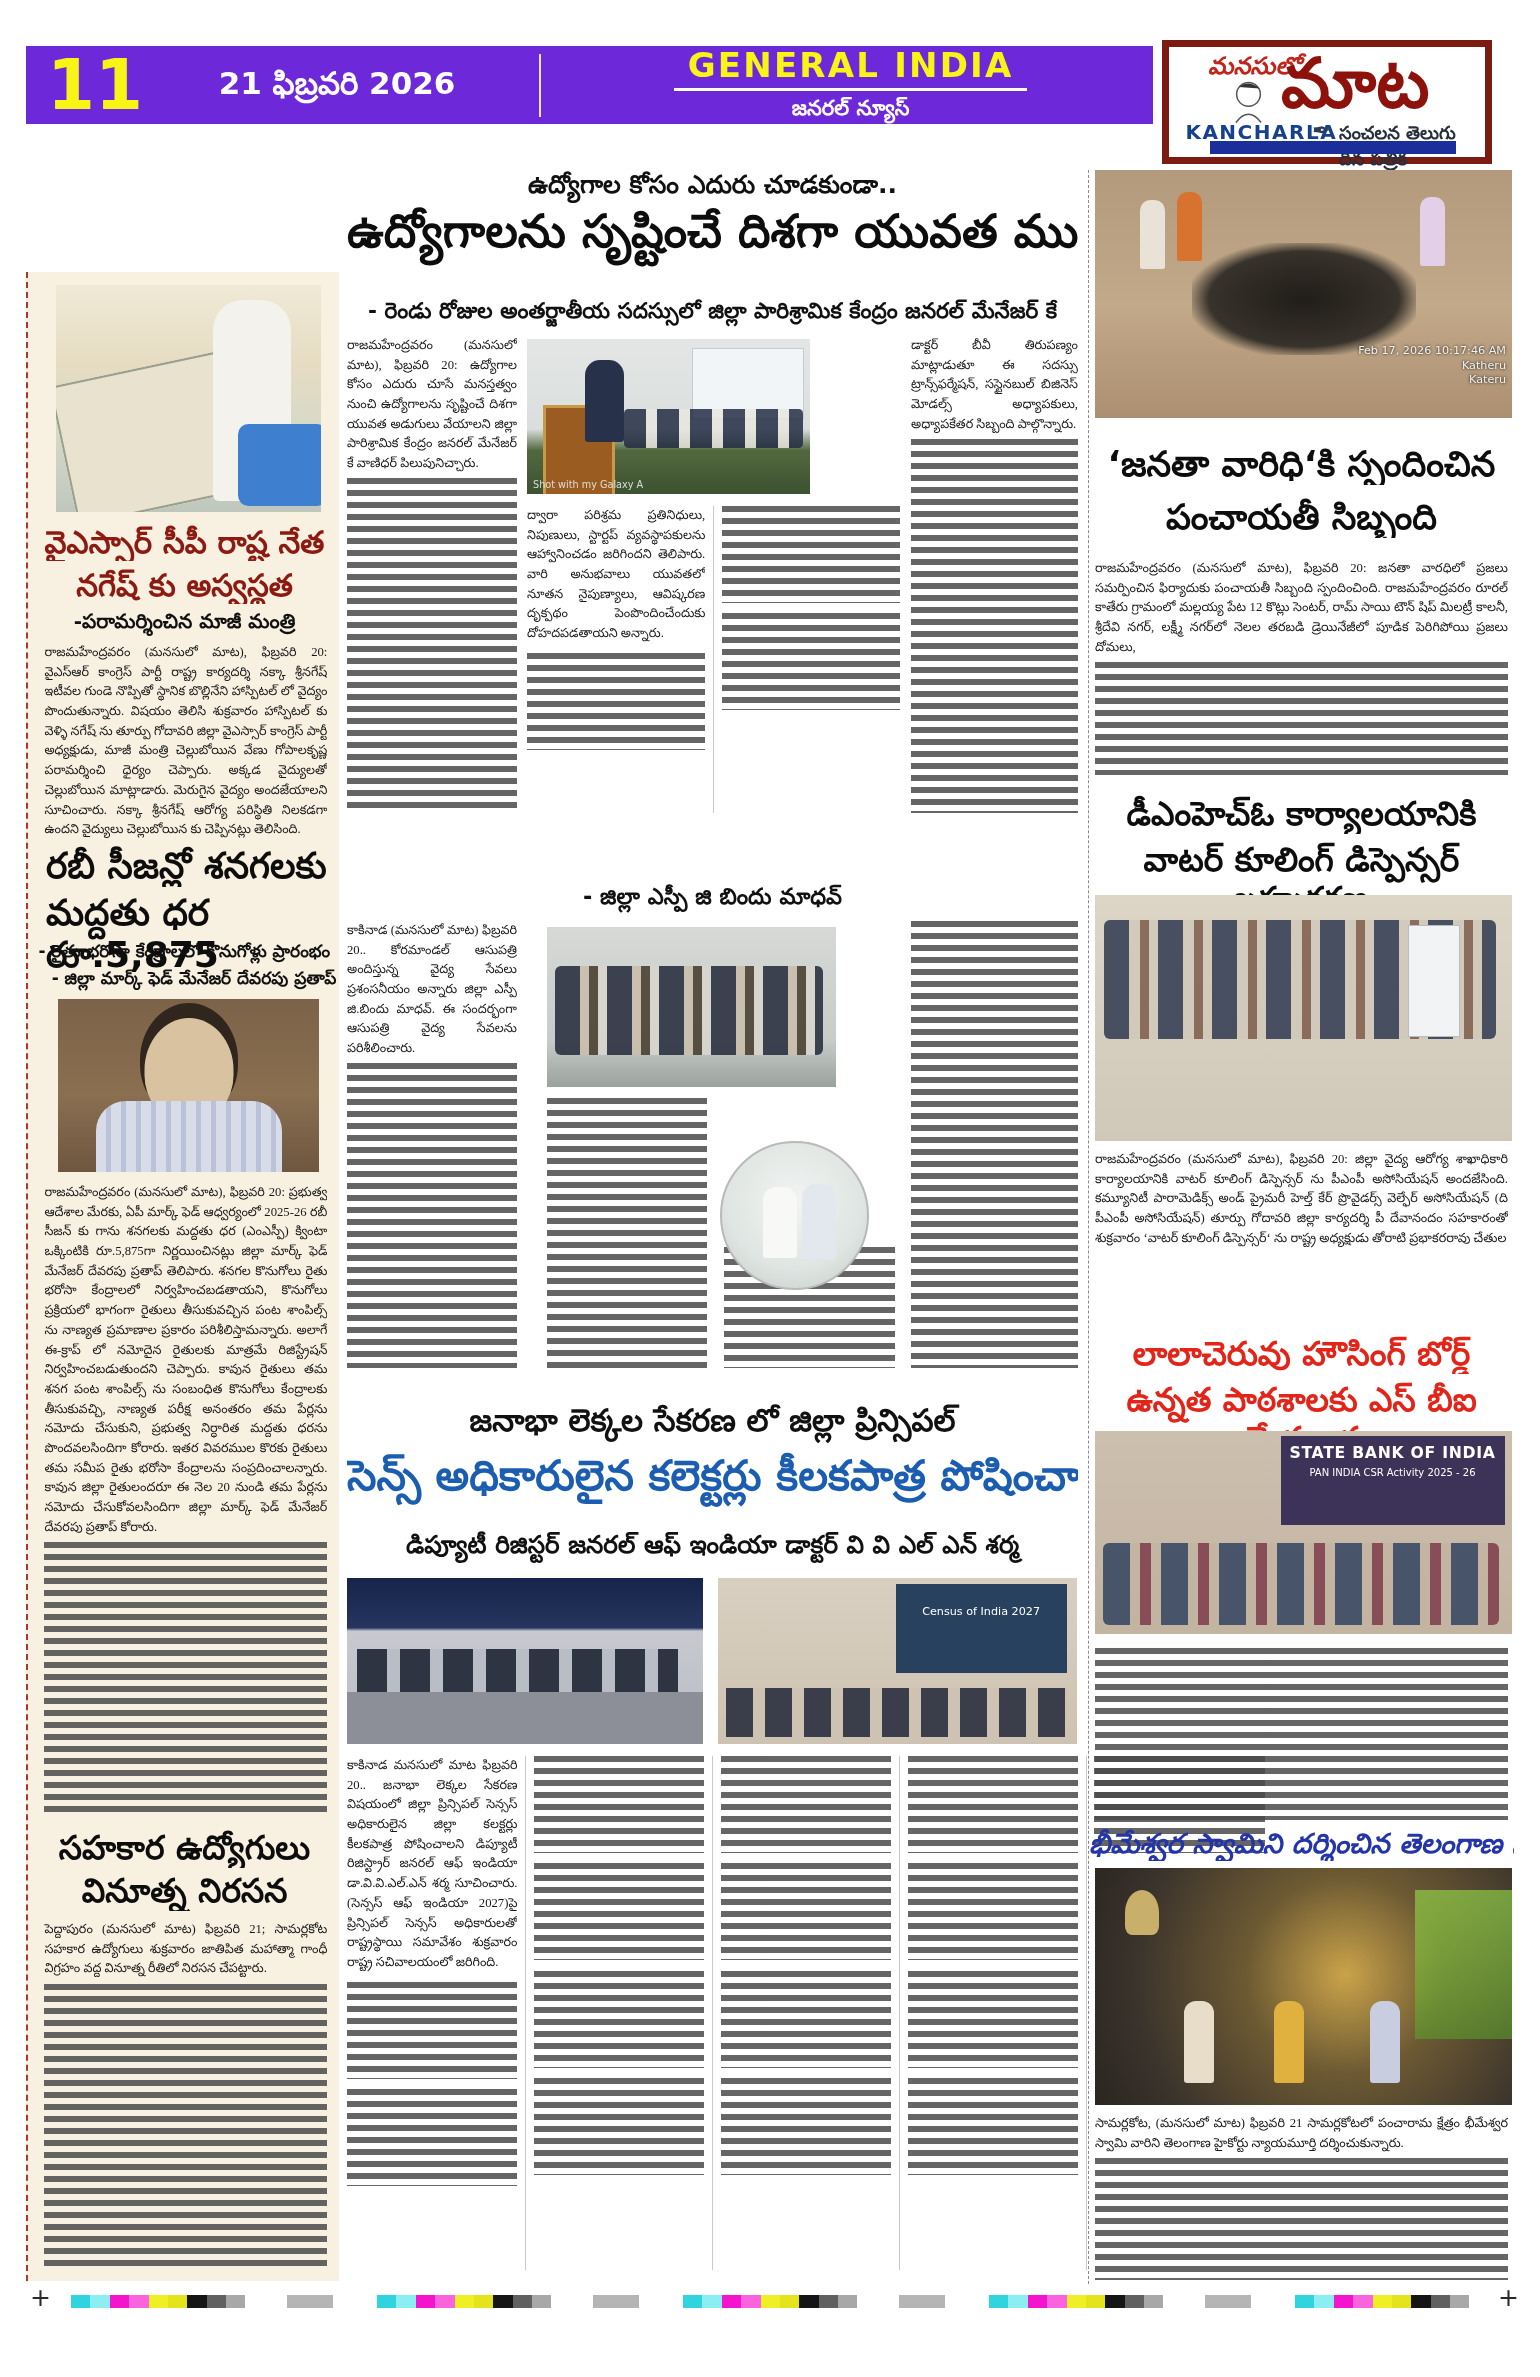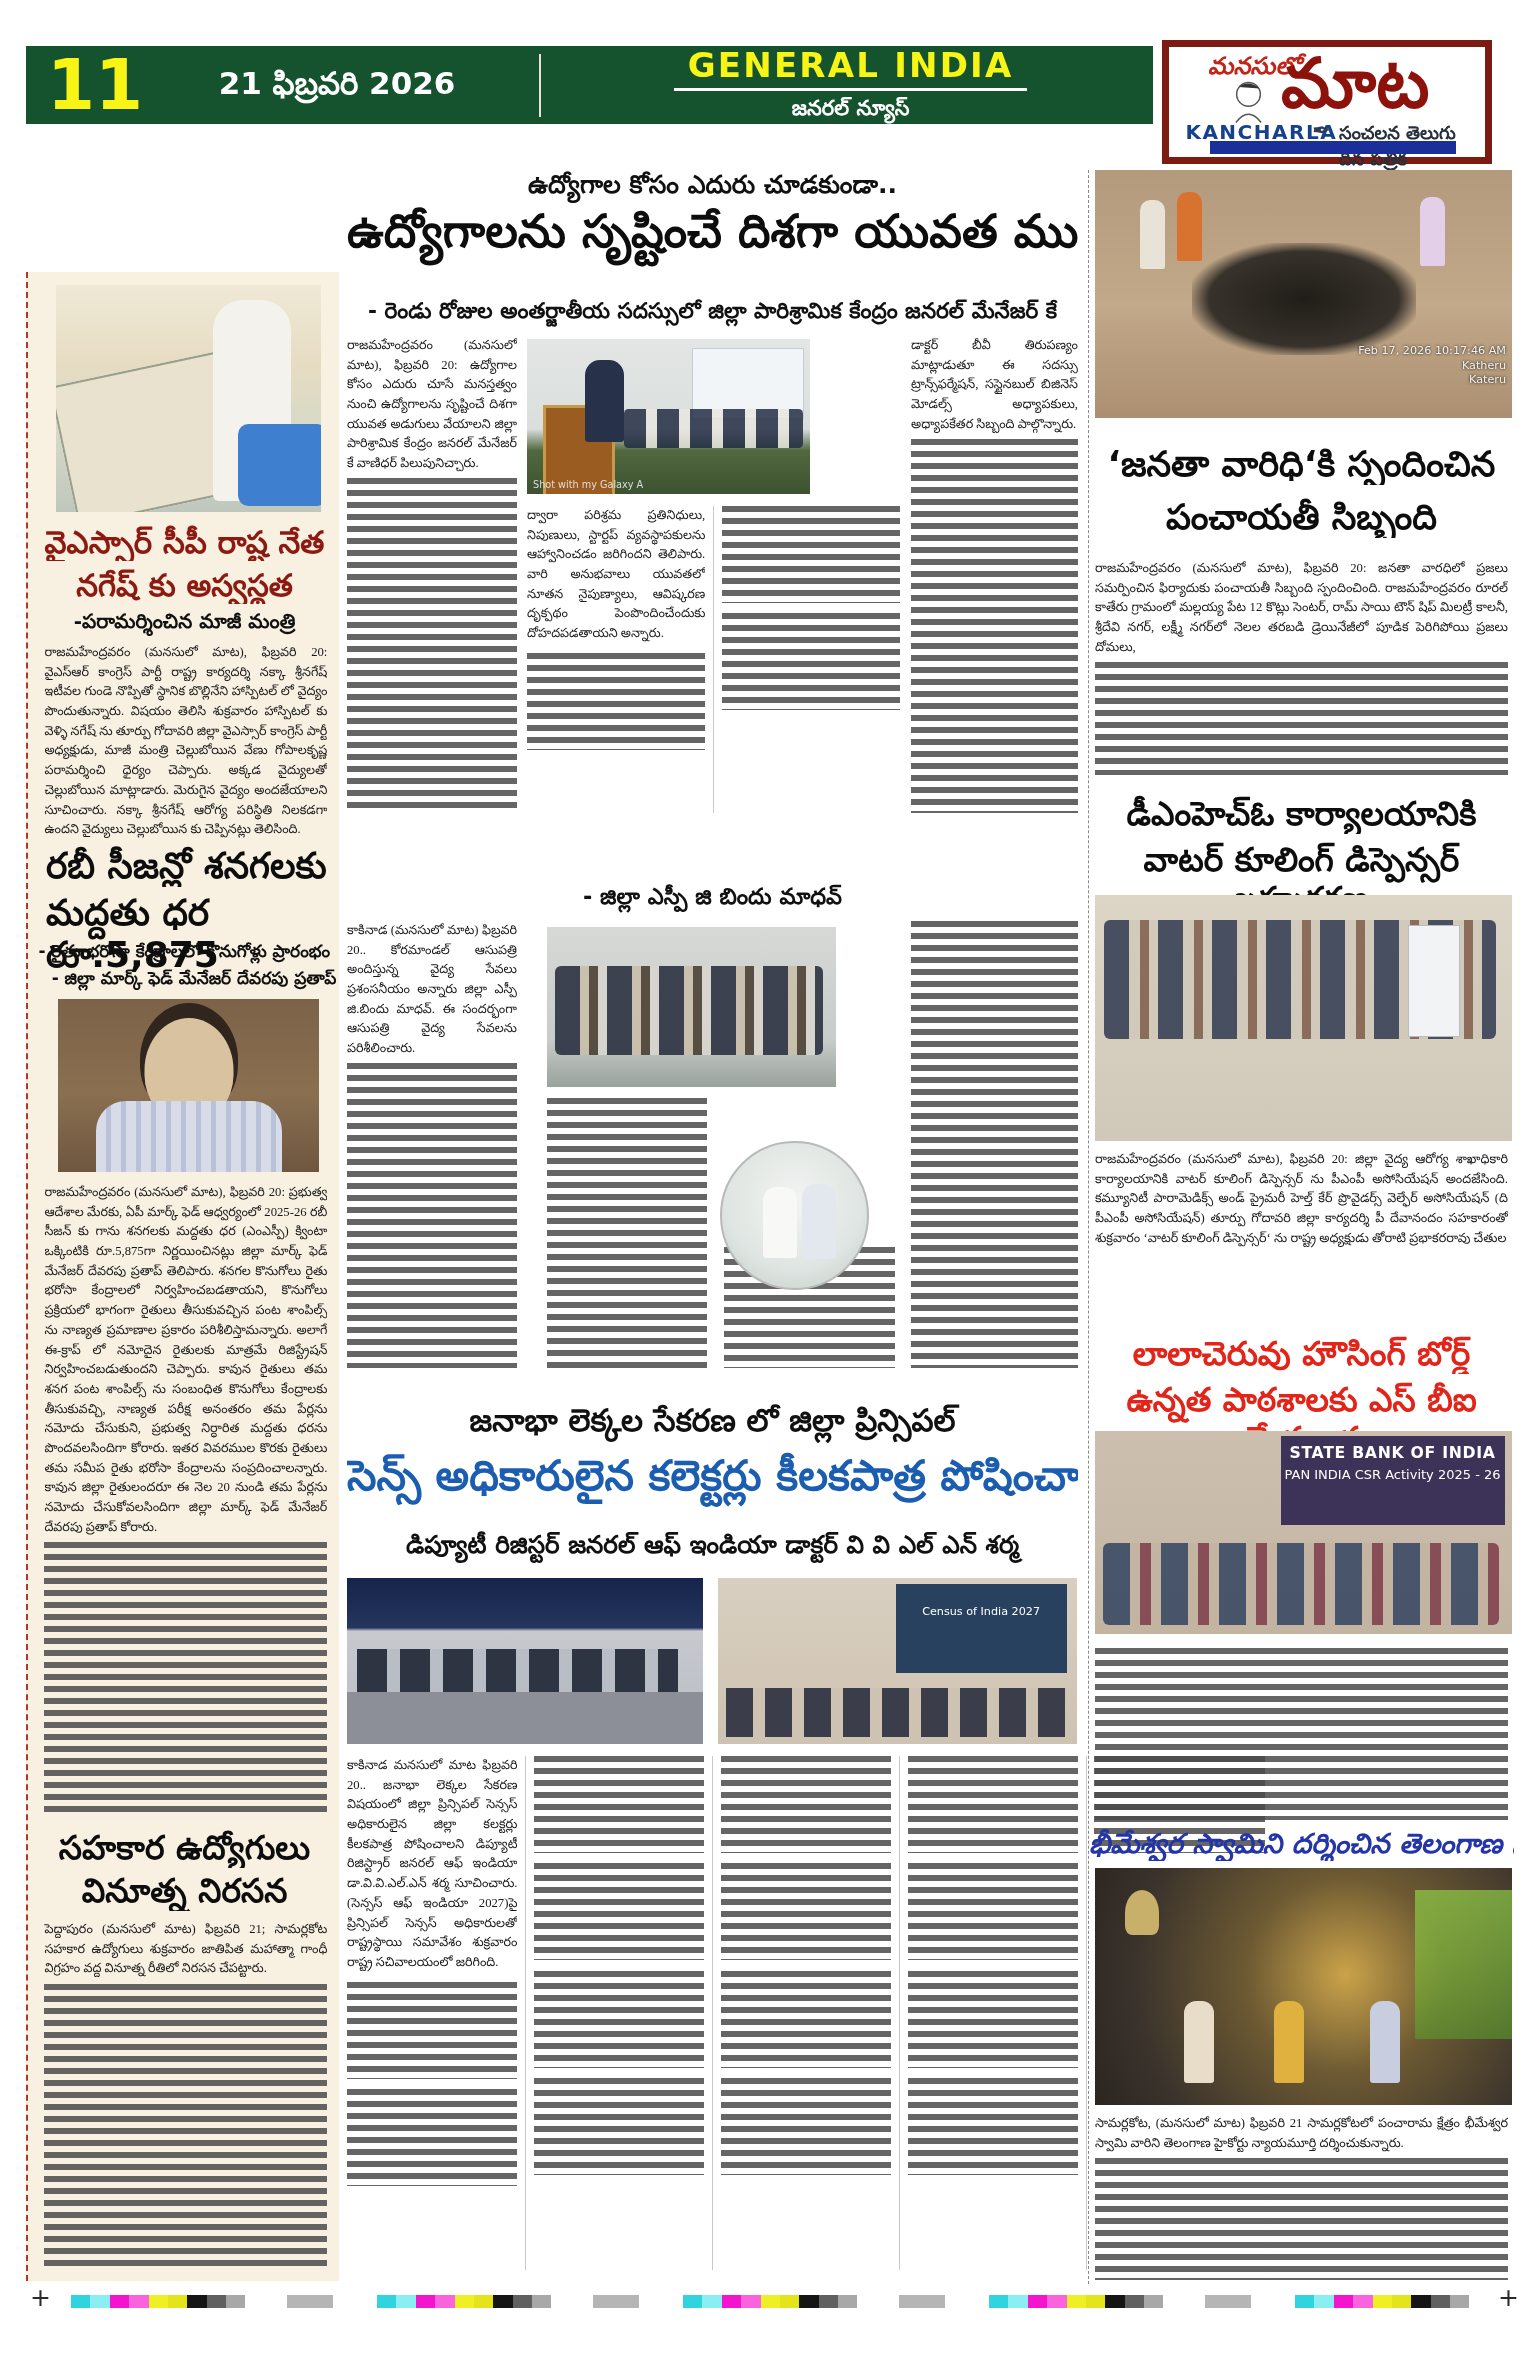--- a/index.html
+++ b/index.html
@@ -1,21 +1,21 @@
 <!DOCTYPE html>
 <html style="font-size:12px"><head>
 <meta charset="utf-8">
 <style>
   * { margin:0; padding:0; box-sizing:border-box; }
   html,body { width:1541px; height:2377px; background:#ffffff; font-family:"Liberation Serif","DejaVu Serif",serif; }
   body { position:relative; overflow:hidden; }
   .abs { position:absolute; }
 
   
-  #header-bar { left:26px; top:46px; width:1127px; height:78px; background:#14532d; display:flex; align-items:center; }
+  #header-bar { left:26px; top:46px; width:1127px; height:78px; background:#6d28d9; display:flex; align-items:center; }
   #page-num { color:#f8f416; font-family:"DejaVu Sans",sans-serif; font-weight:bold; font-size:69px; line-height:1; margin-left:21px; }
   #date-block { flex:0 0 388px; text-align:center; color:#ffffff; font-family:"DejaVu Sans",sans-serif; font-weight:bold; }
   #date-block .day { font-size:27px; }
   #date-block .date { font-size:31px; margin-top:3px; }
   #header-divider { width:2.2px; height:63px; background:#e9e3da; margin:0 7.5px; }
   #section-block { flex:1; text-align:center; }
   #section-en { display:inline-block; color:#f8f416; font-family:"DejaVu Sans",sans-serif; font-weight:bold; font-size:34px; letter-spacing:2.2px; border-bottom:3px solid #ffffff; padding:0 13.4px 3px 13.4px; }
   #section-te { color:#ffffff; font-family:"DejaVu Sans",sans-serif; font-weight:bold; font-size:21px; margin-top:4.5px; }
 
   
@@ -76,21 +76,21 @@
   #ph-garb { background:linear-gradient(180deg,#b49a7c 0%,#c2a98a 55%,#ab8f70 100%); }
   #ph-garb .pile { position:absolute; left:50%; top:52%; width:224px; height:112px; transform:translate(-50%,-50%); background:radial-gradient(ellipse at center,#211d18 0%,#37322b 60%,transparent 75%); }
   #ph-garb .fig { position:absolute; width:25px; height:69px; background:#e8e3d6; border-radius:10.4px 10.4px 2.2px 2.2px; }
   #ph-garb .ts { position:absolute; right:6px; bottom:30px; color:#f2f2f2; font-family:"DejaVu Sans",sans-serif; font-size:11.2px; text-align:right; line-height:1.3; text-shadow:0 0 3px #000; }
   #ph-disp { background:linear-gradient(180deg,#ddd5c6 0%,#d0c8b8 100%); }
   #ph-disp .grp { position:absolute; left:9px; top:25px; width:94%; height:119px; background:repeating-linear-gradient(90deg,#2e3850 0 25px,#d0c8b8 25px 36px,#7e5a48 36px 45px,#d0c8b8 45px 54px); opacity:.85; border-radius:6px; }
   #ph-disp .unit { position:absolute; right:52px; top:30px; width:52px; height:112px; background:#f2f3f4; border:1.5px solid #b9bcc0; }
   #ph-sbi { background:linear-gradient(180deg,#cdbfae 0%,#c3b4a2 100%); }
   #ph-sbi .ban { position:absolute; right:7.5px; top:4.5px; width:224px; height:89px; background:#3d3358; color:#fff; font-family:"DejaVu Sans",sans-serif; text-align:center; padding-top:7.5px; }
   #ph-sbi .ban .b1 { font-size:15.7px; font-weight:bold; letter-spacing:0.7px; }
-  #ph-sbi .ban .b2 { font-size:13px; margin-top:4.5px;text-align:center; }
+  #ph-sbi .ban .b2 { font-size:10px; margin-top:4.5px;text-align:center; }
   #ph-sbi .grp { position:absolute; left:7.5px; bottom:9px; width:95%; height:82px; background:repeating-linear-gradient(90deg,#32435f 0 27px,#c3b4a2 27px 37px,#7d3b4a 37px 48px,#c3b4a2 48px 58px); opacity:.85; border-radius:6px; }
   #ph-temp { background:radial-gradient(circle at 60% 45%,#caa34a 0%,#6d5a33 35%,#3a332c 75%,#2b2520 100%); }
   #ph-temp .neon { position:absolute; right:0; top:22.4px; width:97px; height:149px; background:linear-gradient(180deg,#9ef04e 0%,#5aa32c 100%); opacity:.55; }
   #ph-temp .bell { position:absolute; left:30px; top:22.4px; width:34px; height:45px; background:#c8b06a; border-radius:50% 50% 20% 20%; }
   #ph-temp .fig { position:absolute; width:30px; height:82px; background:#e8ddc8; border-radius:12px 12px 3px 3px; bottom:22.4px; }
 
   
   .c-darkred { color:#8c1a10; }
   .c-black { color:#0d0d0d; }
   .c-blue { color:#1b5db0; }

